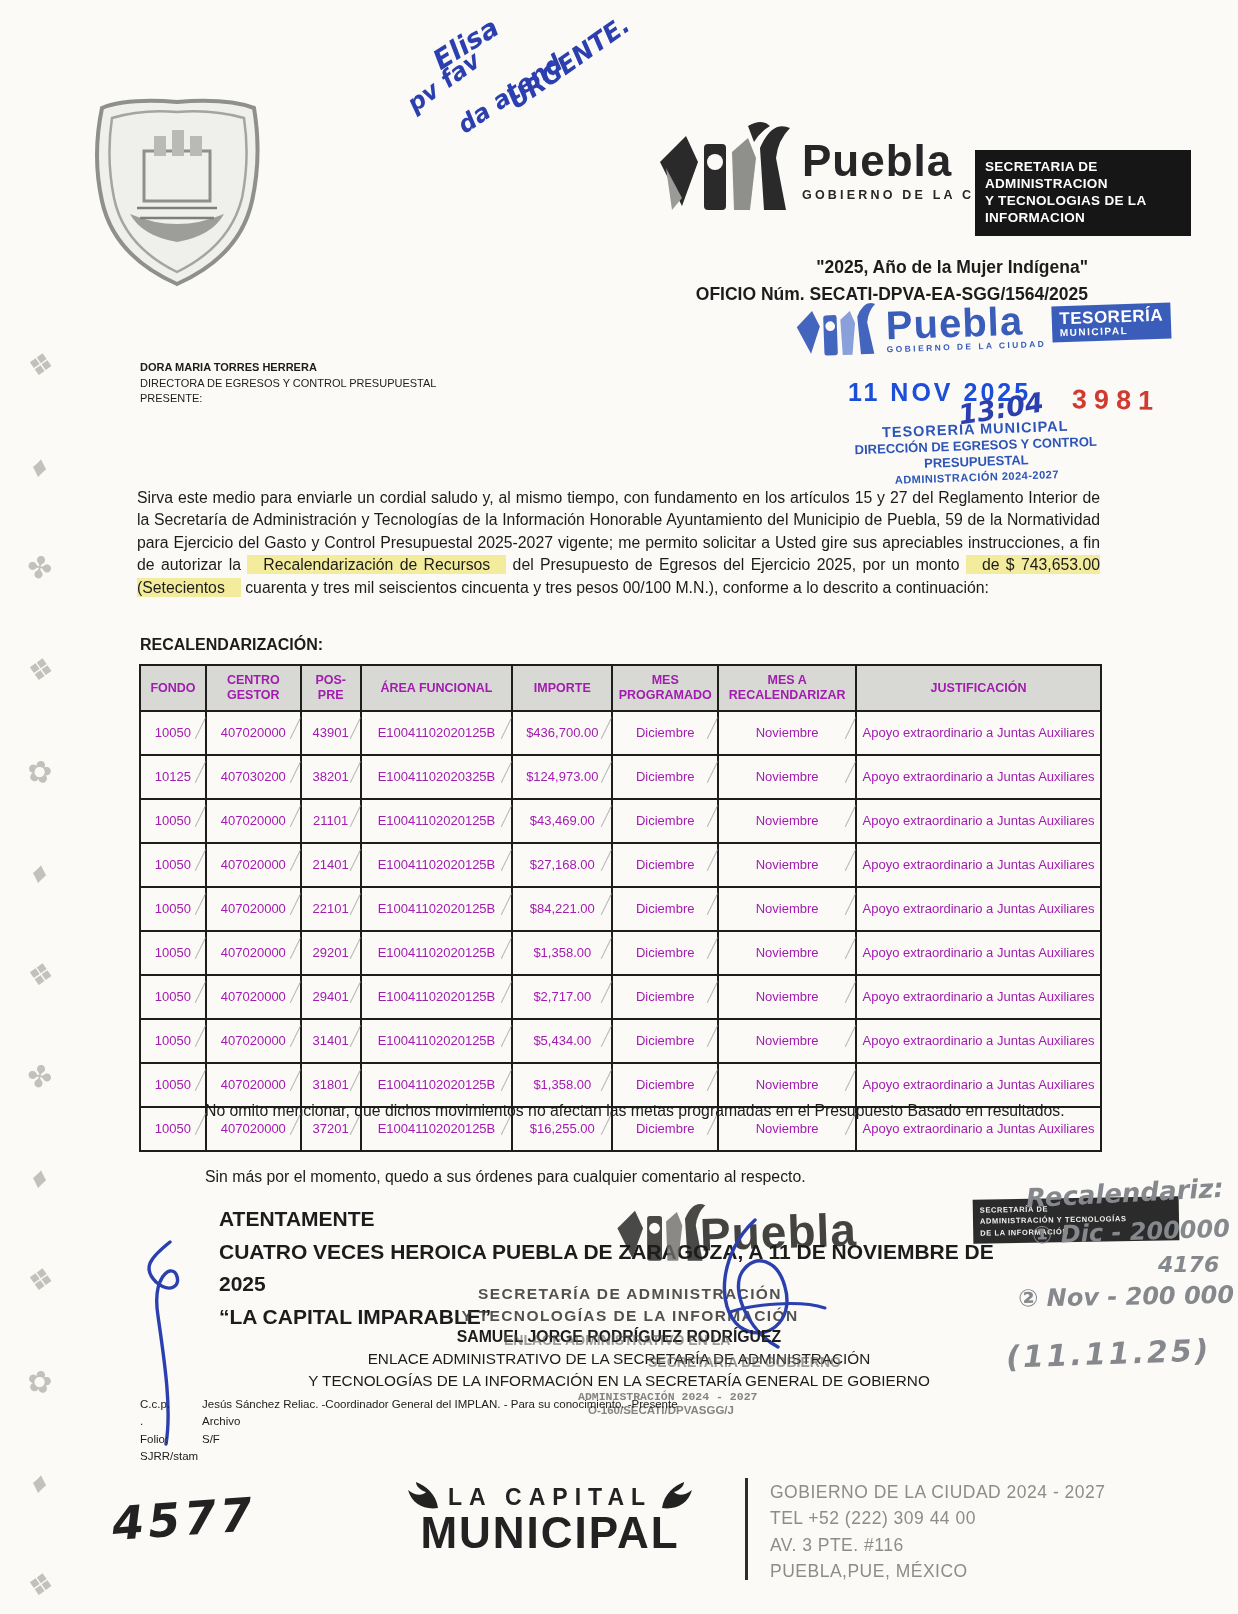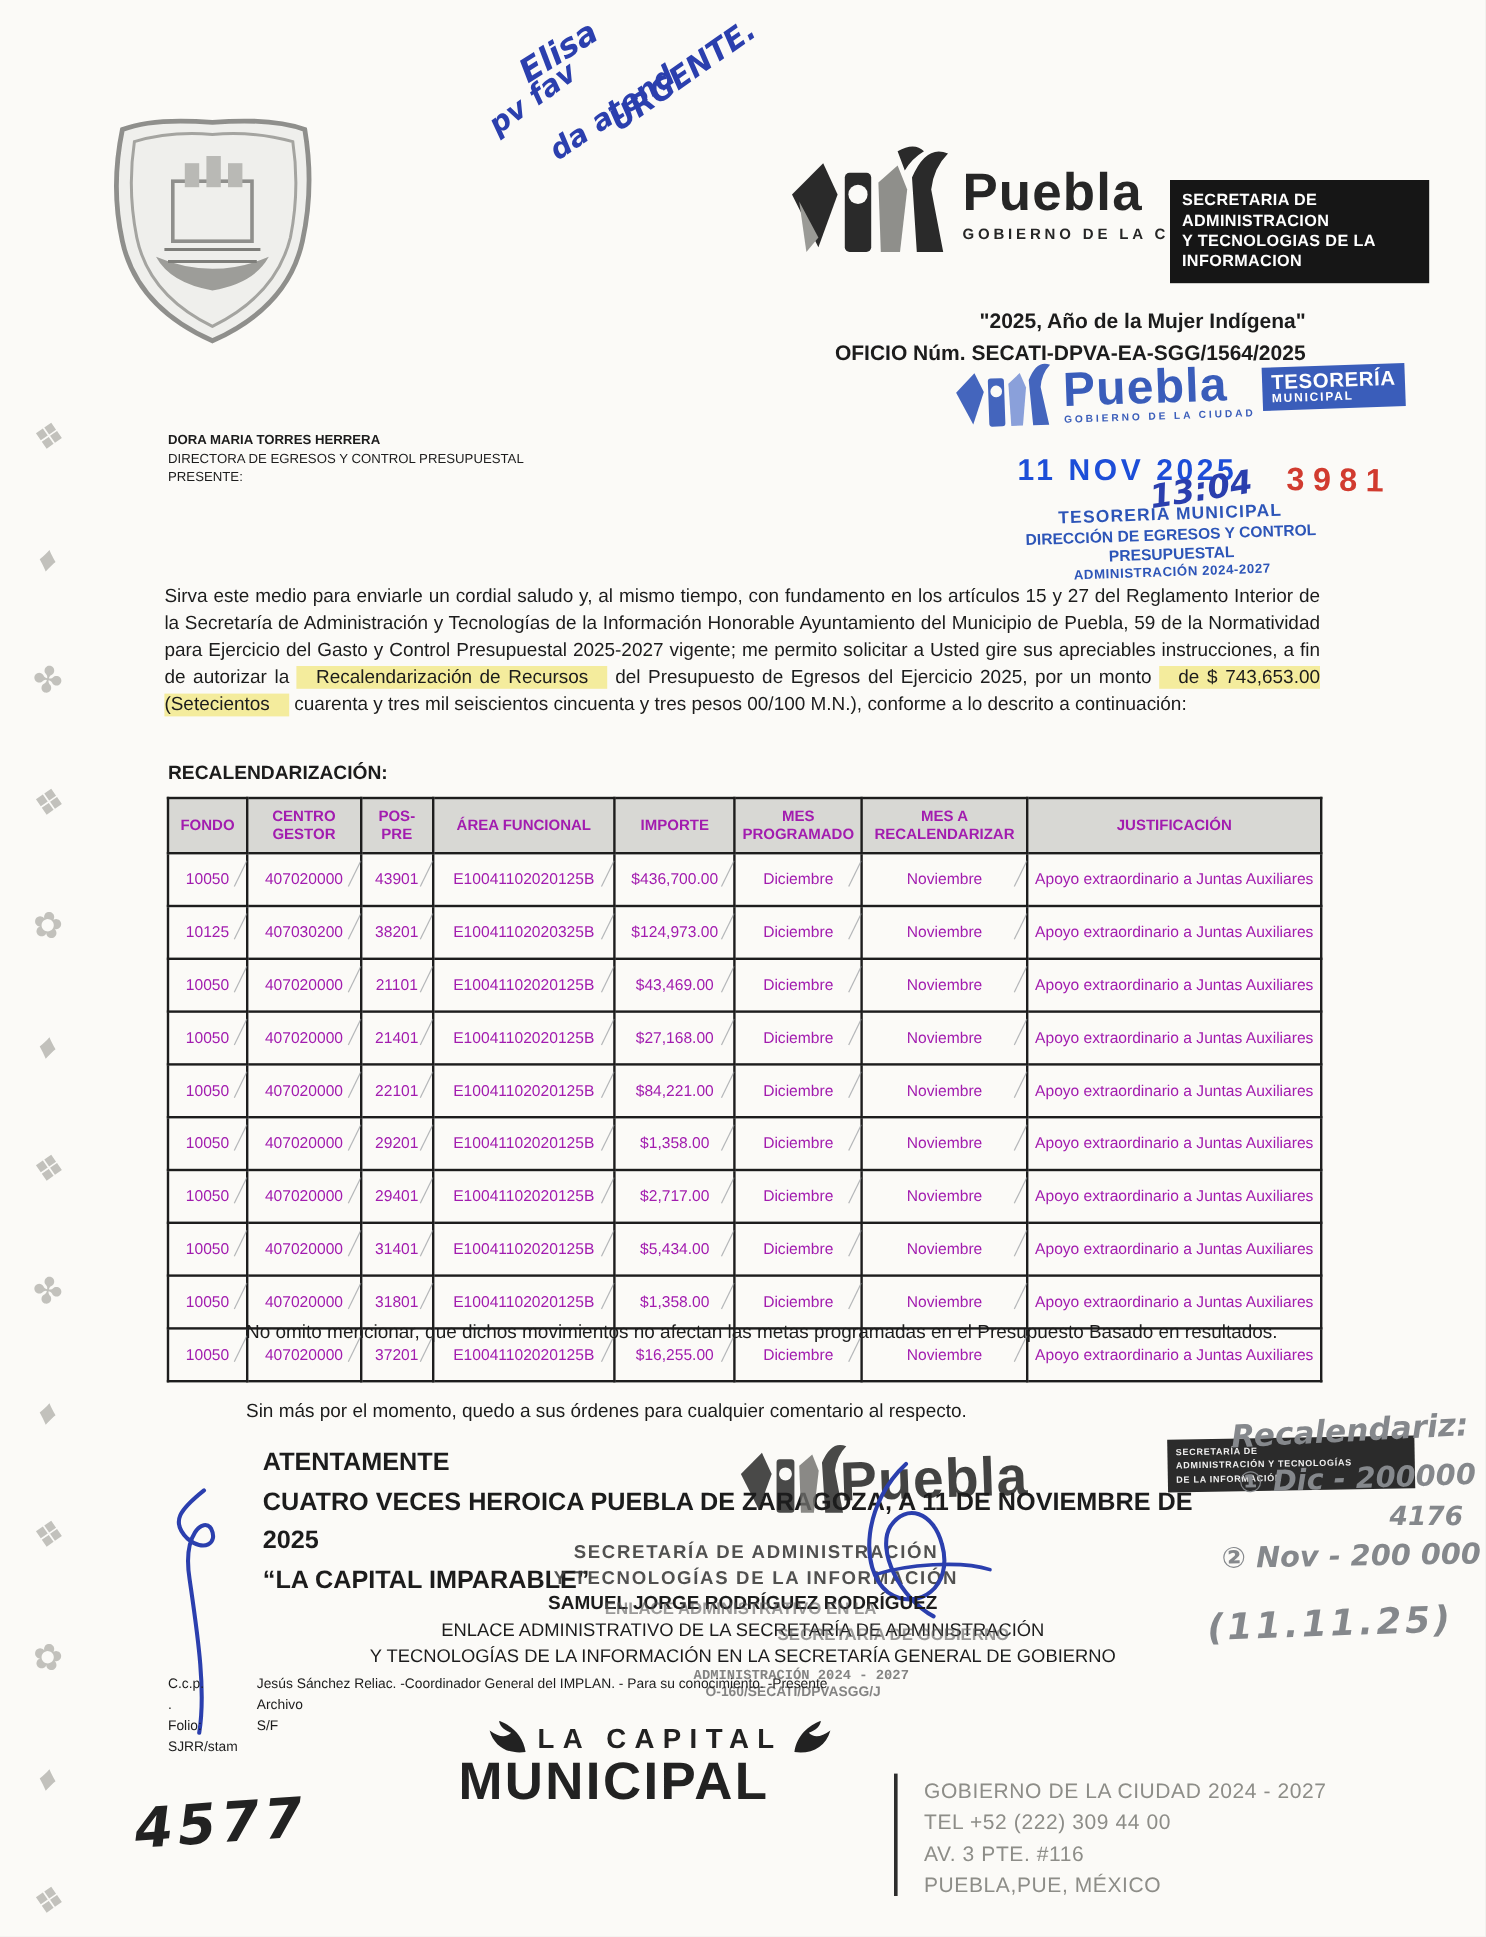--- a/index.html
+++ b/index.html
@@ -72,28 +72,28 @@
                    font-weight:bold;line-height:1.5;padding:5px 7px;transform:rotate(-1deg);opacity:.93;letter-spacing:.6px;}
   .gray-secretariat{left:400px;top:1283px;width:460px;text-align:center;color:#3f3f3f;font-weight:bold;
                     font-size:15.5px;letter-spacing:1.4px;line-height:1.45;opacity:.9;}
   .sigblock{left:219px;top:1326px;width:800px;text-align:center;font-size:15.3px;line-height:1.42;}
   .sigblock .sname{font-weight:bold;font-size:15.8px;}
   .gray-ghost{color:#5a5a5a;opacity:.6;font-weight:bold;white-space:nowrap;}
   .gray-small{color:#666;opacity:.8;font-size:11.5px;font-weight:bold;white-space:nowrap;}
 
   
   .ccp{left:140px;top:1396px;font-size:11.5px;line-height:1.5;}
-  .ccp-row{display:flex;gap:12px;}
+  .ccp-row{display:flex;}
   .ccp-label{width:62px;}
 
   .hand-folio{left:112px;top:1492px;font-size:46px;font-weight:bold;color:#222;transform:rotate(-4deg);
               font-family:"DejaVu Sans",sans-serif;font-style:italic;letter-spacing:4px;}
 
   
-  .cap-logo{left:382px;top:1434px;width:336px;text-align:left;color:#222;}
+  .cap-logo{left:382px;top:1482px;width:336px;text-align:center;color:#222;}
   .cap-top{display:flex;align-items:center;justify-content:center;gap:8px;}
   .cap1{font-weight:bold;font-size:23px;letter-spacing:7px;}
   .cap2{font-weight:bold;font-size:44px;letter-spacing:2px;line-height:.95;}
   .divider{left:745px;top:1478px;width:3px;height:102px;background:#2d2d2d;}
   .footer-right{left:770px;top:1479px;color:#8d8d88;font-size:17.5px;line-height:1.5;letter-spacing:.5px;}
 
   
   .pencil{color:#85888c;font-family:"DejaVu Sans",sans-serif;font-style:italic;font-weight:bold;white-space:nowrap;}
   .pn0{left:1026px;top:1178px;font-size:26px;transform:rotate(-3deg);}
   .pn1{left:1032px;top:1218px;font-size:24px;transform:rotate(-2deg);}

